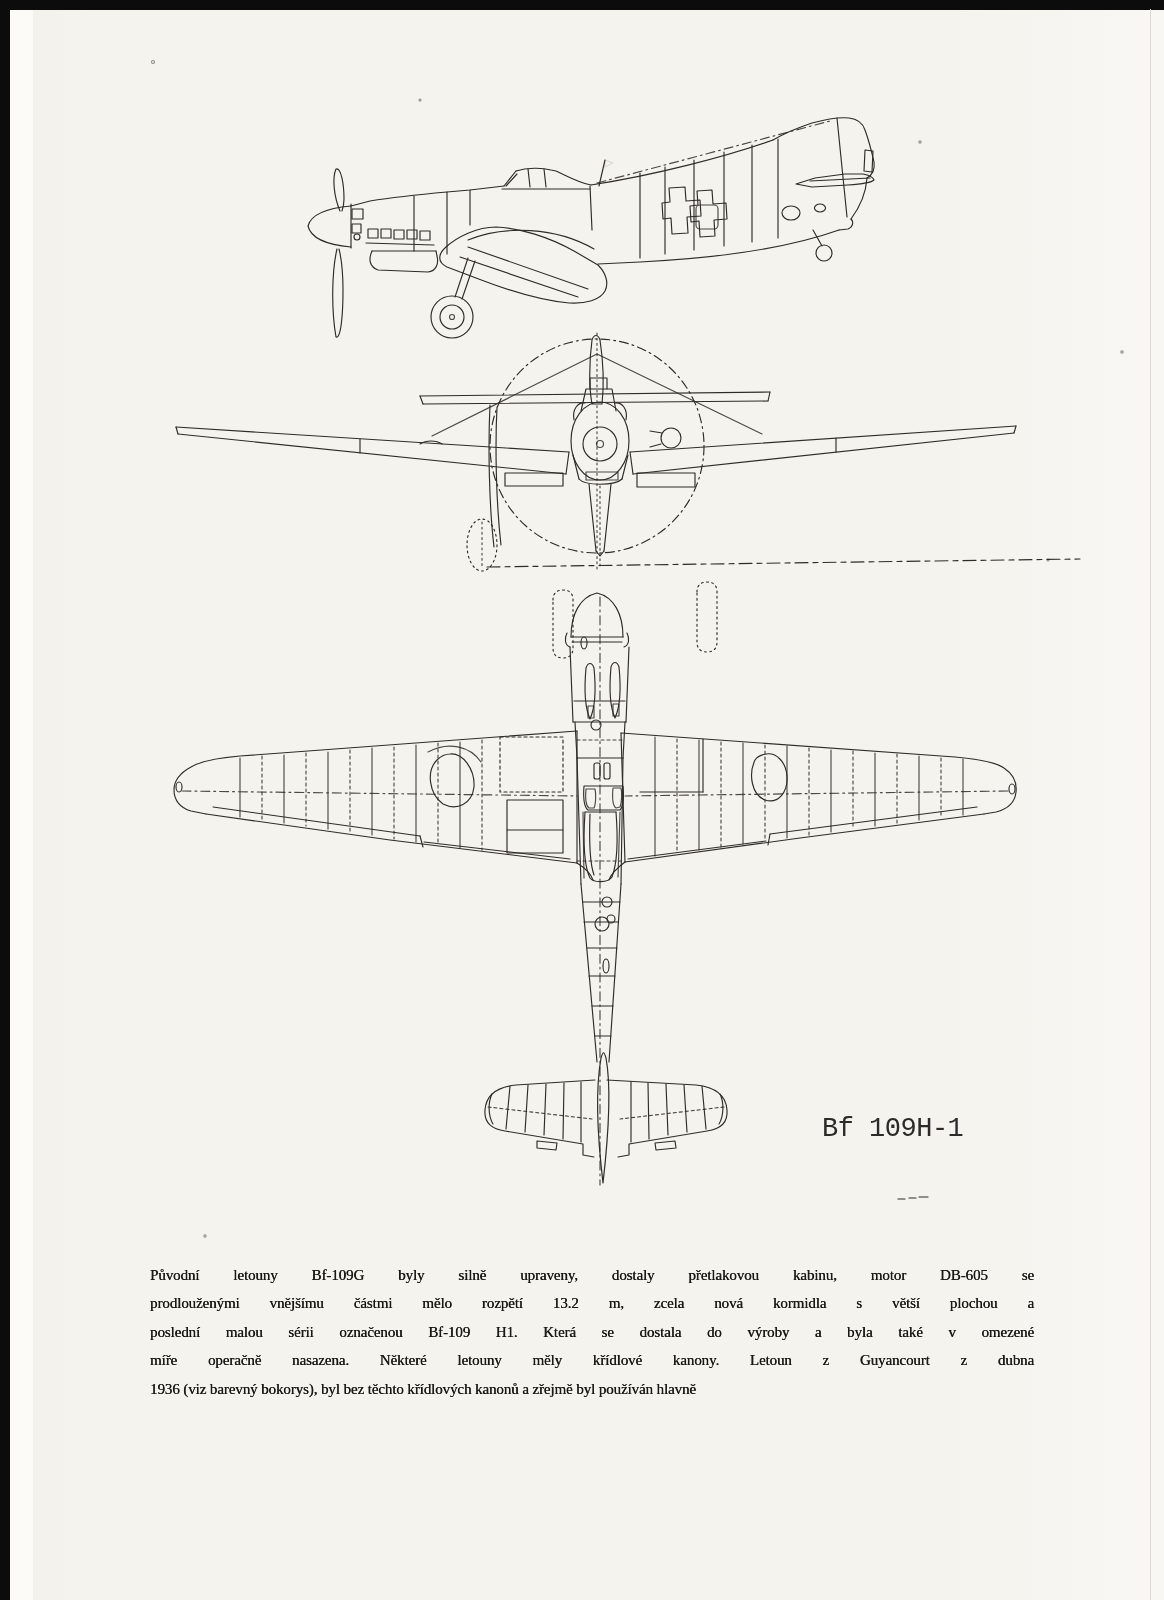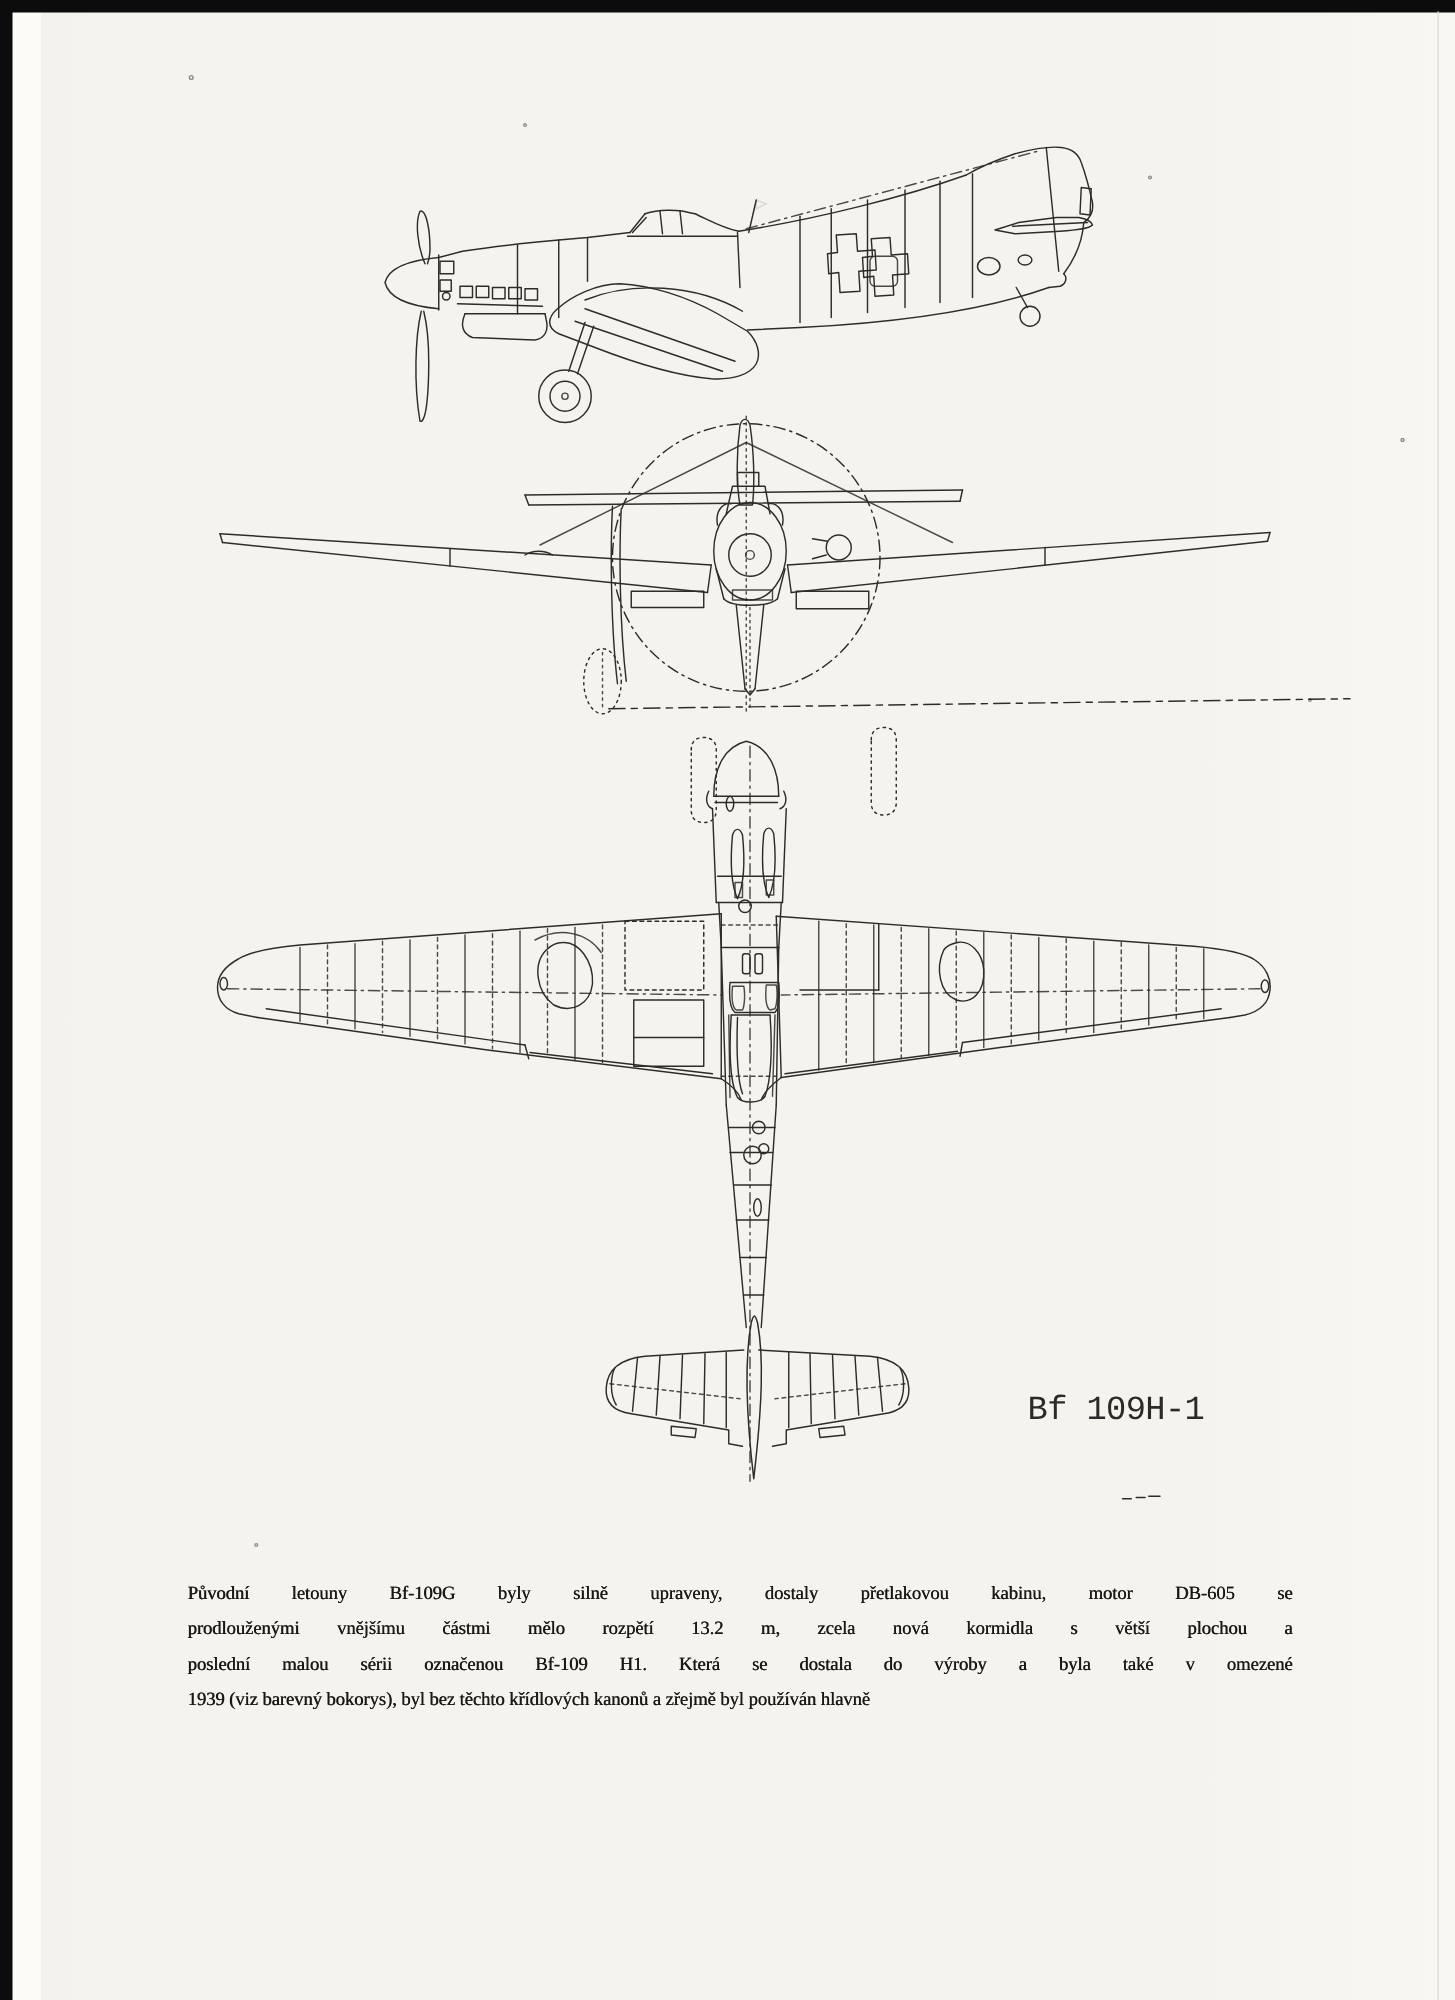--- a/index.html
+++ b/index.html
@@ -293,15 +293,16 @@
       <circle class="speck" cx="1048" cy="560" r="1"></circle>
     </g>
   </svg>
 
   <div class="type-label">Bf 109H-1</div>
 
   <div class="body-text">
     <div class="line">Původní letouny Bf-109G byly silně upraveny, dostaly přetlakovou kabinu, motor DB-605 se</div>
     <div class="line">prodlouženými vnějšímu částmi mělo rozpětí 13.2 m, zcela nová kormidla s větší plochou a</div>
     <div class="line">poslední malou sérii označenou Bf-109 H1. Která se dostala do výroby a byla také v omezené</div>
-    <div class="line">1939 (viz barevný bokorys), byl bez těchto křídlových kanonů a zřejmě byl používán hlavně</div>
+    <div class="line">míře operačně nasazena. Některé letouny měly křídlové kanony. Letoun z Guyancourt z dubna</div>
+    <div class="line">1936 (viz barevný bokorys), byl bez těchto křídlových kanonů a zřejmě byl používán hlavně</div>
   </div>
 </div>
 
 </body></html>

